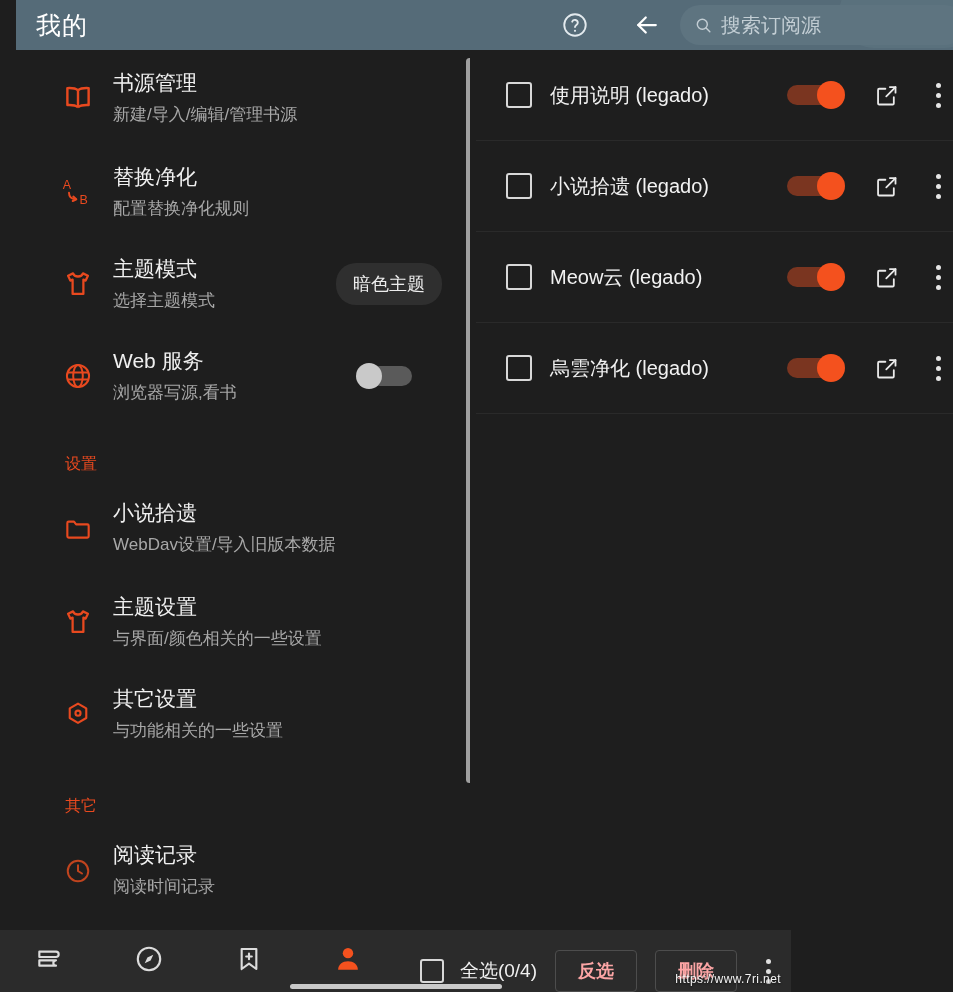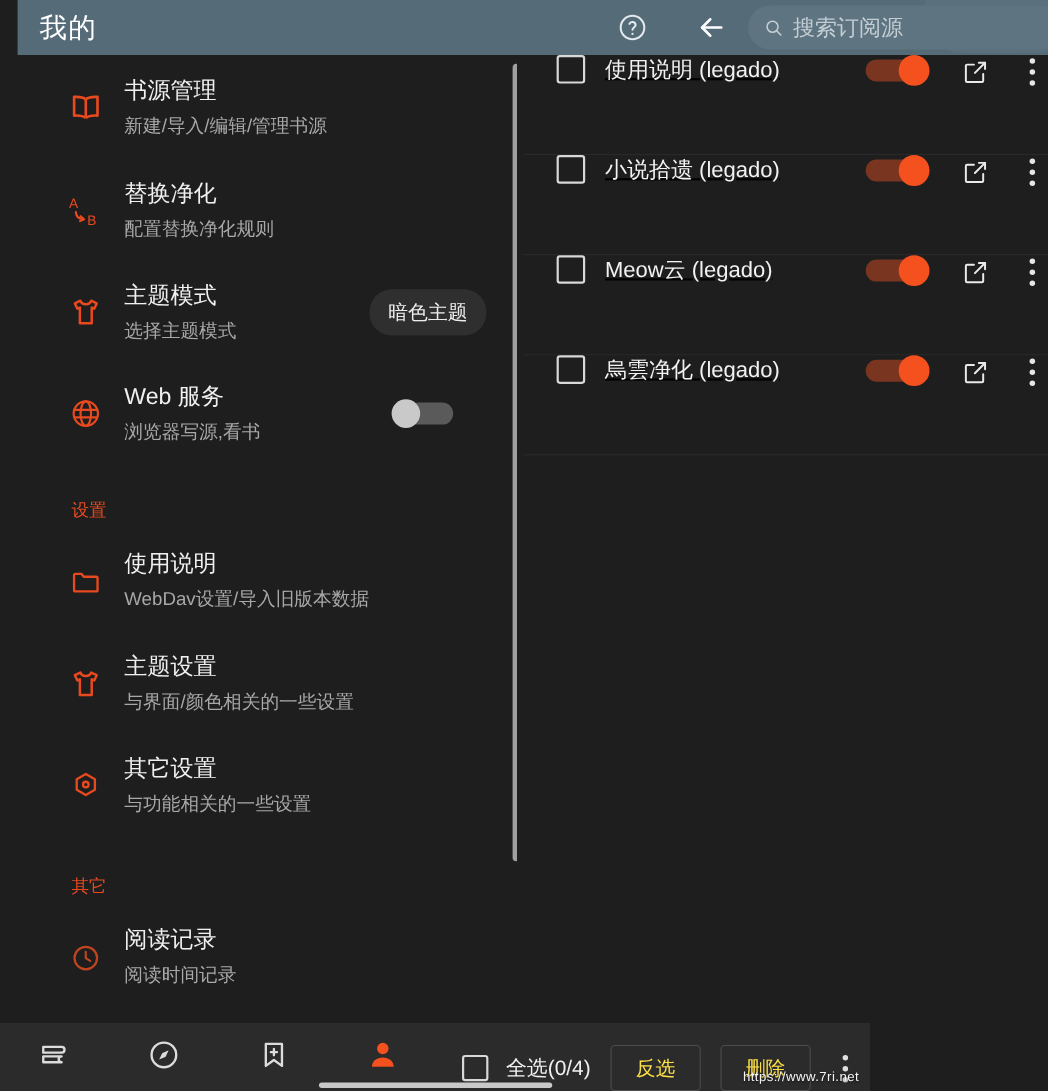--- a/index.html
+++ b/index.html
@@ -157,24 +157,23 @@
     color: #e8491f;
     font-size: 16px;
     padding: 12px 0 6px 22px;
   }
 
   
   .src-row {
     position: relative;
     height: 91px;
     display: flex;
-    align-items: flex-start;
+    align-items: center;
     border-bottom: 1px solid #2a2a2a;
     padding: 0 2px 0 30px;
-    text-decoration: underline;
   }
   .src-checkbox {
     width: 26px; height: 26px;
     border: 2px solid #d8d8d8;
     border-radius: 3px;
     min-width: 26px;
   }
   .src-name {
     color: #f2f2f2;
     font-size: 20px;
@@ -254,26 +253,27 @@
   }
   .sel-label {
     color: #f0f0f0;
     font-size: 19px;
     margin-left: 16px;
     white-space: nowrap;
   }
   .ghost-btn {
     border: 1px solid #4d4d4d;
     border-radius: 4px;
-    color: #fde047;
+    color: #fca5a5;
     font-size: 18px;
     padding: 8px 22px;
     margin-left: 18px;
     background: transparent;
     white-space: nowrap;
+    font-weight: bold;
   }
   .bottom-kebab {
     width: 34px; height: 40px;
     margin-left: 14px; margin-right: 6px;
     display: flex; flex-direction: column;
     align-items: center; justify-content: center;
     gap: 5px;
   }
   .bottom-kebab i {
     width: 5px; height: 5px;
@@ -411,21 +411,21 @@
 
       <div class="section-label" style="padding-top:32px;">设置</div>
 
       <div class="menu-item" style="height:95px;">
         <div class="menu-icon">
           <svg width="32" height="32" viewBox="0 0 24 24" fill="none" stroke="#e8491f" stroke-width="1.6" stroke-linejoin="round">
             <path d="M4 7.5a1 1 0 0 1 1-1h4l1.6 2H19a1 1 0 0 1 1 1v8a1 1 0 0 1-1 1H5a1 1 0 0 1-1-1z"></path>
           </svg>
         </div>
         <div class="menu-text">
-          <div class="menu-title">使用说明</div>
+          <div class="menu-title">小说拾遗</div>
           <div class="menu-sub">WebDav设置/导入旧版本数据</div>
         </div>
         <div class="menu-trailing"></div>
       </div>
 
       <div class="menu-item">
         <div class="menu-icon">
           <svg width="34" height="34" viewBox="0 0 24 24" fill="none" stroke="#e8491f" stroke-width="1.6" stroke-linejoin="round">
             <path d="M8.5 4.5L5 6.2l1.6 3.4 1.6-.7V19h7.6V8.9l1.6.7L19 6.2l-3.5-1.7c-.5 1.4-1.8 2.2-3.5 2.2s-3-0.8-3.5-2.2z"></path>
           </svg>

